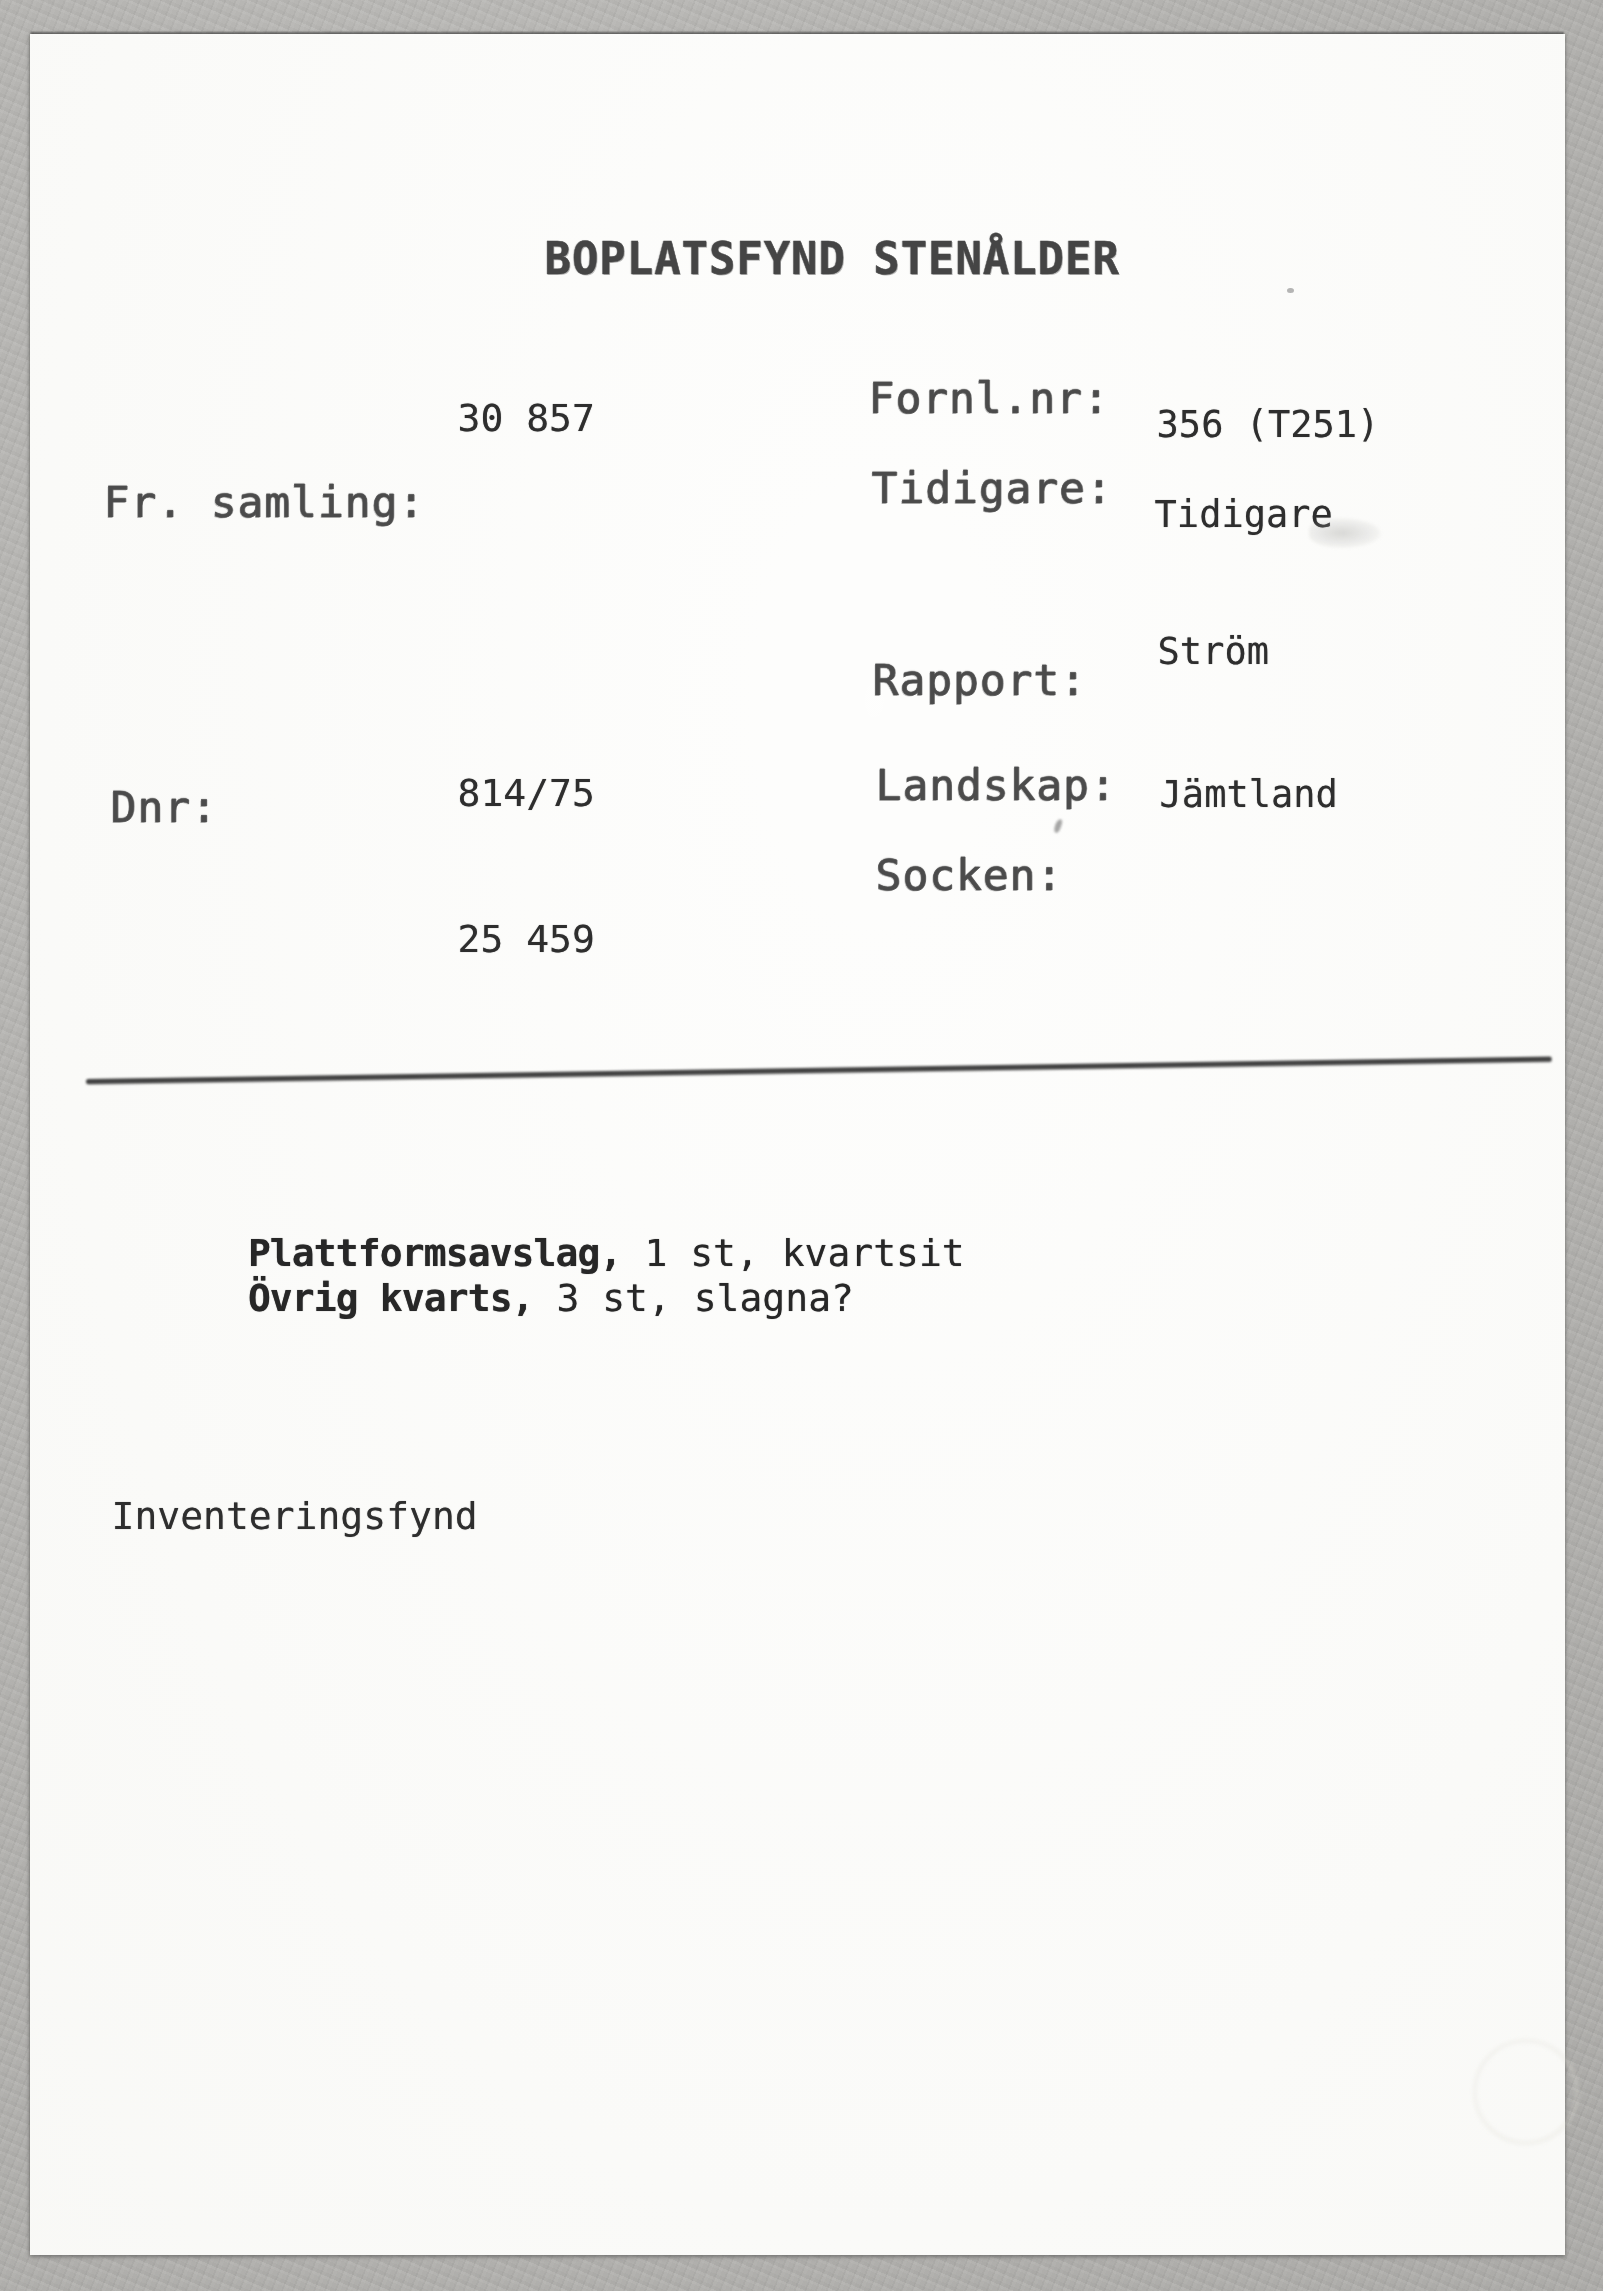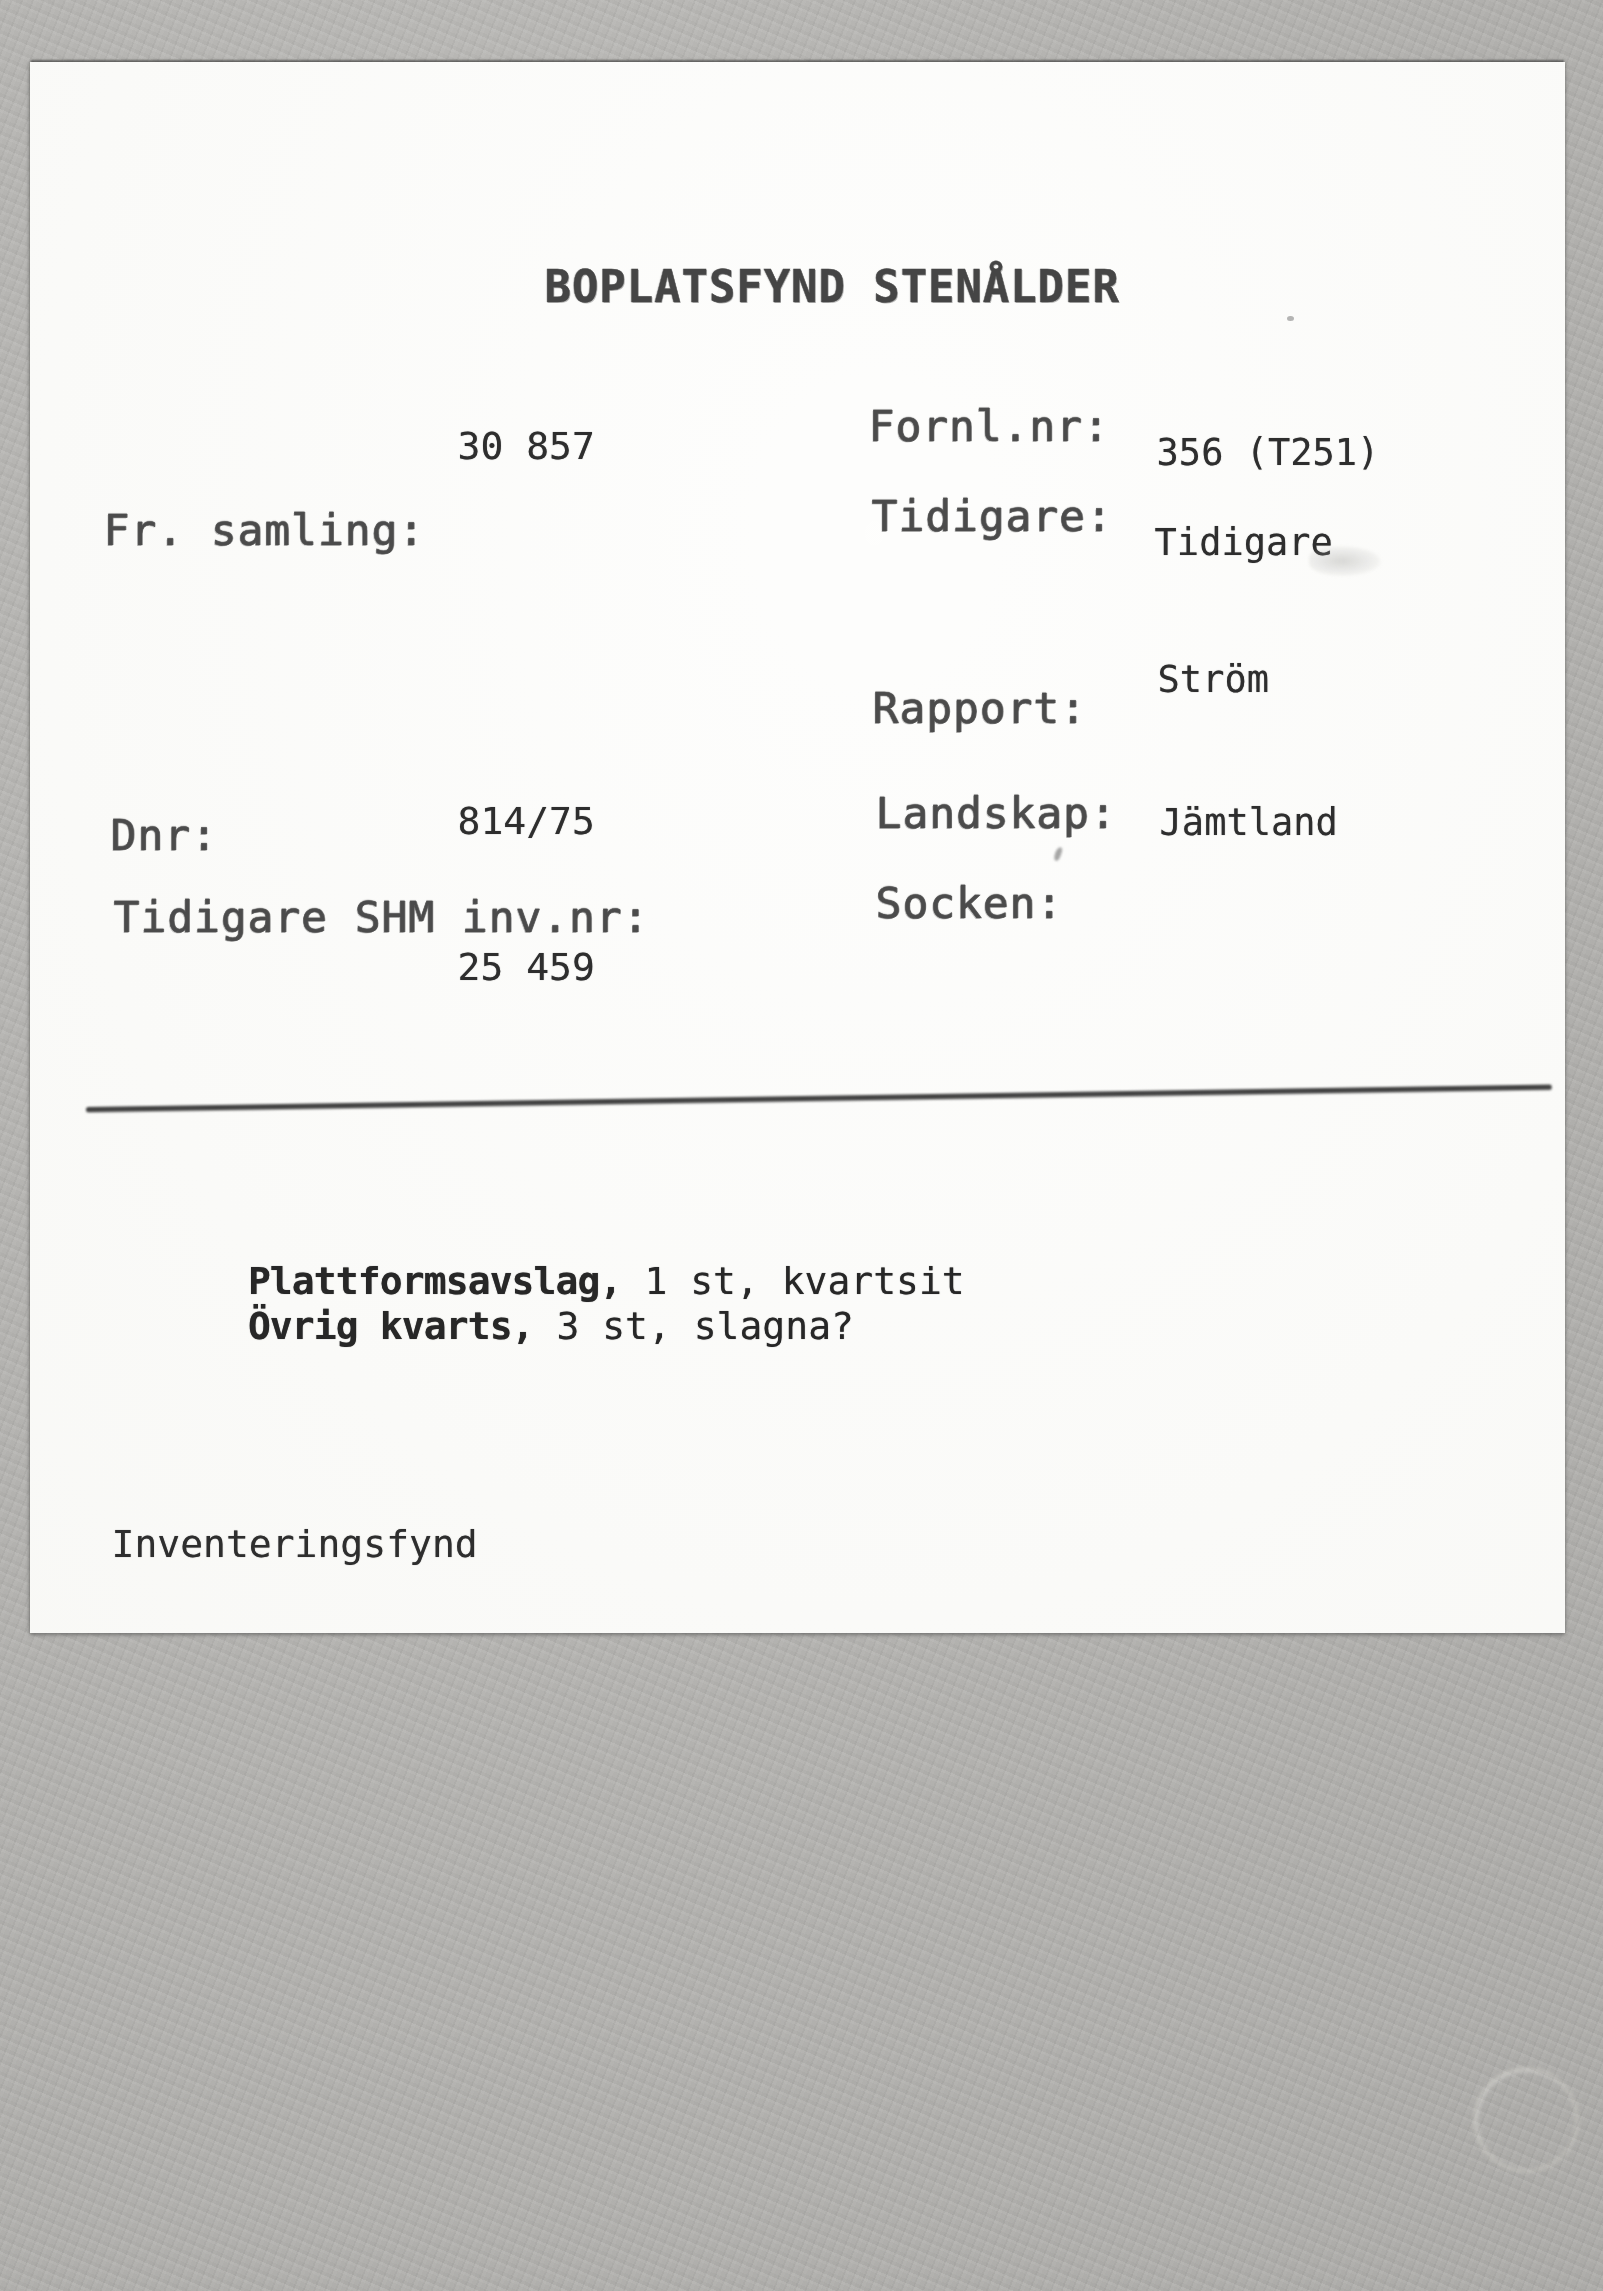--- a/index.html
+++ b/index.html
@@ -20,29 +20,28 @@
       repeating-linear-gradient(23deg, rgba(255,255,255,0.05) 0 2.7px, rgba(0,0,0,0.025) 2.7px 6.3px, rgba(255,255,255,0.0) 6.3px 11.6px),
       repeating-linear-gradient(112deg, rgba(90,90,88,0.05) 0 1.8px, rgba(255,255,255,0.04) 1.8px 5.4px, rgba(0,0,0,0.0) 5.4px 9.9px),
       radial-gradient(ellipse at 30% 20%, rgba(255,255,255,0.07), rgba(0,0,0,0.05));
   }
 
   .paper {
     position: absolute;
     left: 29.6px;
     top: 34px;
     width: 1535px;
-    height: 1571px;
+    height: 2221px;
     background-color: #fcfcfa;
     background-image: radial-gradient(ellipse at 55% 30%, rgba(255,255,255,0.5), rgba(238,238,234,0.25));
     box-shadow:
       0 -2.7px 1.8px -0.9px rgba(70,70,68,0.75),
       0 2.7px 3.6px 0 rgba(90,90,88,0.5),
       1.8px 0 2.7px rgba(120,120,118,0.35),
       -1.8px 0 2.7px rgba(120,120,118,0.35);
-    margin-top: 28px;
   }
 
   .abs { position: absolute; white-space: pre; }
 
   
   .stamp {
     font-size: 43px;
     letter-spacing: 0.9px;
     color: #4b4b4b;
     -webkit-text-stroke: 0.6px #505050;
@@ -151,21 +150,20 @@
     <div class="fleck-title"></div>
 
     <div class="abs typed" style="left:428px; top:362px;">30 857</div>
 
     <div class="abs stamp" style="left:74px; top:443px;">Fr. samling:</div>
     <div class="abs typed" style="left:428px; top:453px;"></div>
 
     <div class="abs stamp" style="left:81px; top:748px;">Dnr:</div>
     <div class="abs typed" style="left:428px; top:737px;">814/75</div>
 
-    <div class="abs stamp" style="left:84px; top:830px;">Tidigare SHM inv.nr:</div>
     <div class="abs typed" style="left:428px; top:883px;">25 459</div>
 
     <div class="abs stamp" style="left:839px; top:339px;">Fornl.nr:</div>
     <div class="abs typed typed-sm" style="left:1127px; top:369px;">356 (T251)</div>
 
     <div class="abs stamp" style="left:842px; top:429px;">Tidigare:</div>
     <div class="abs typed typed-sm" style="left:1125px; top:459px;">Tidigare</div>
     <div class="smudge-ghost"></div>
 
     <div class="abs stamp" style="left:843px; top:621px;">Rapport:</div>

